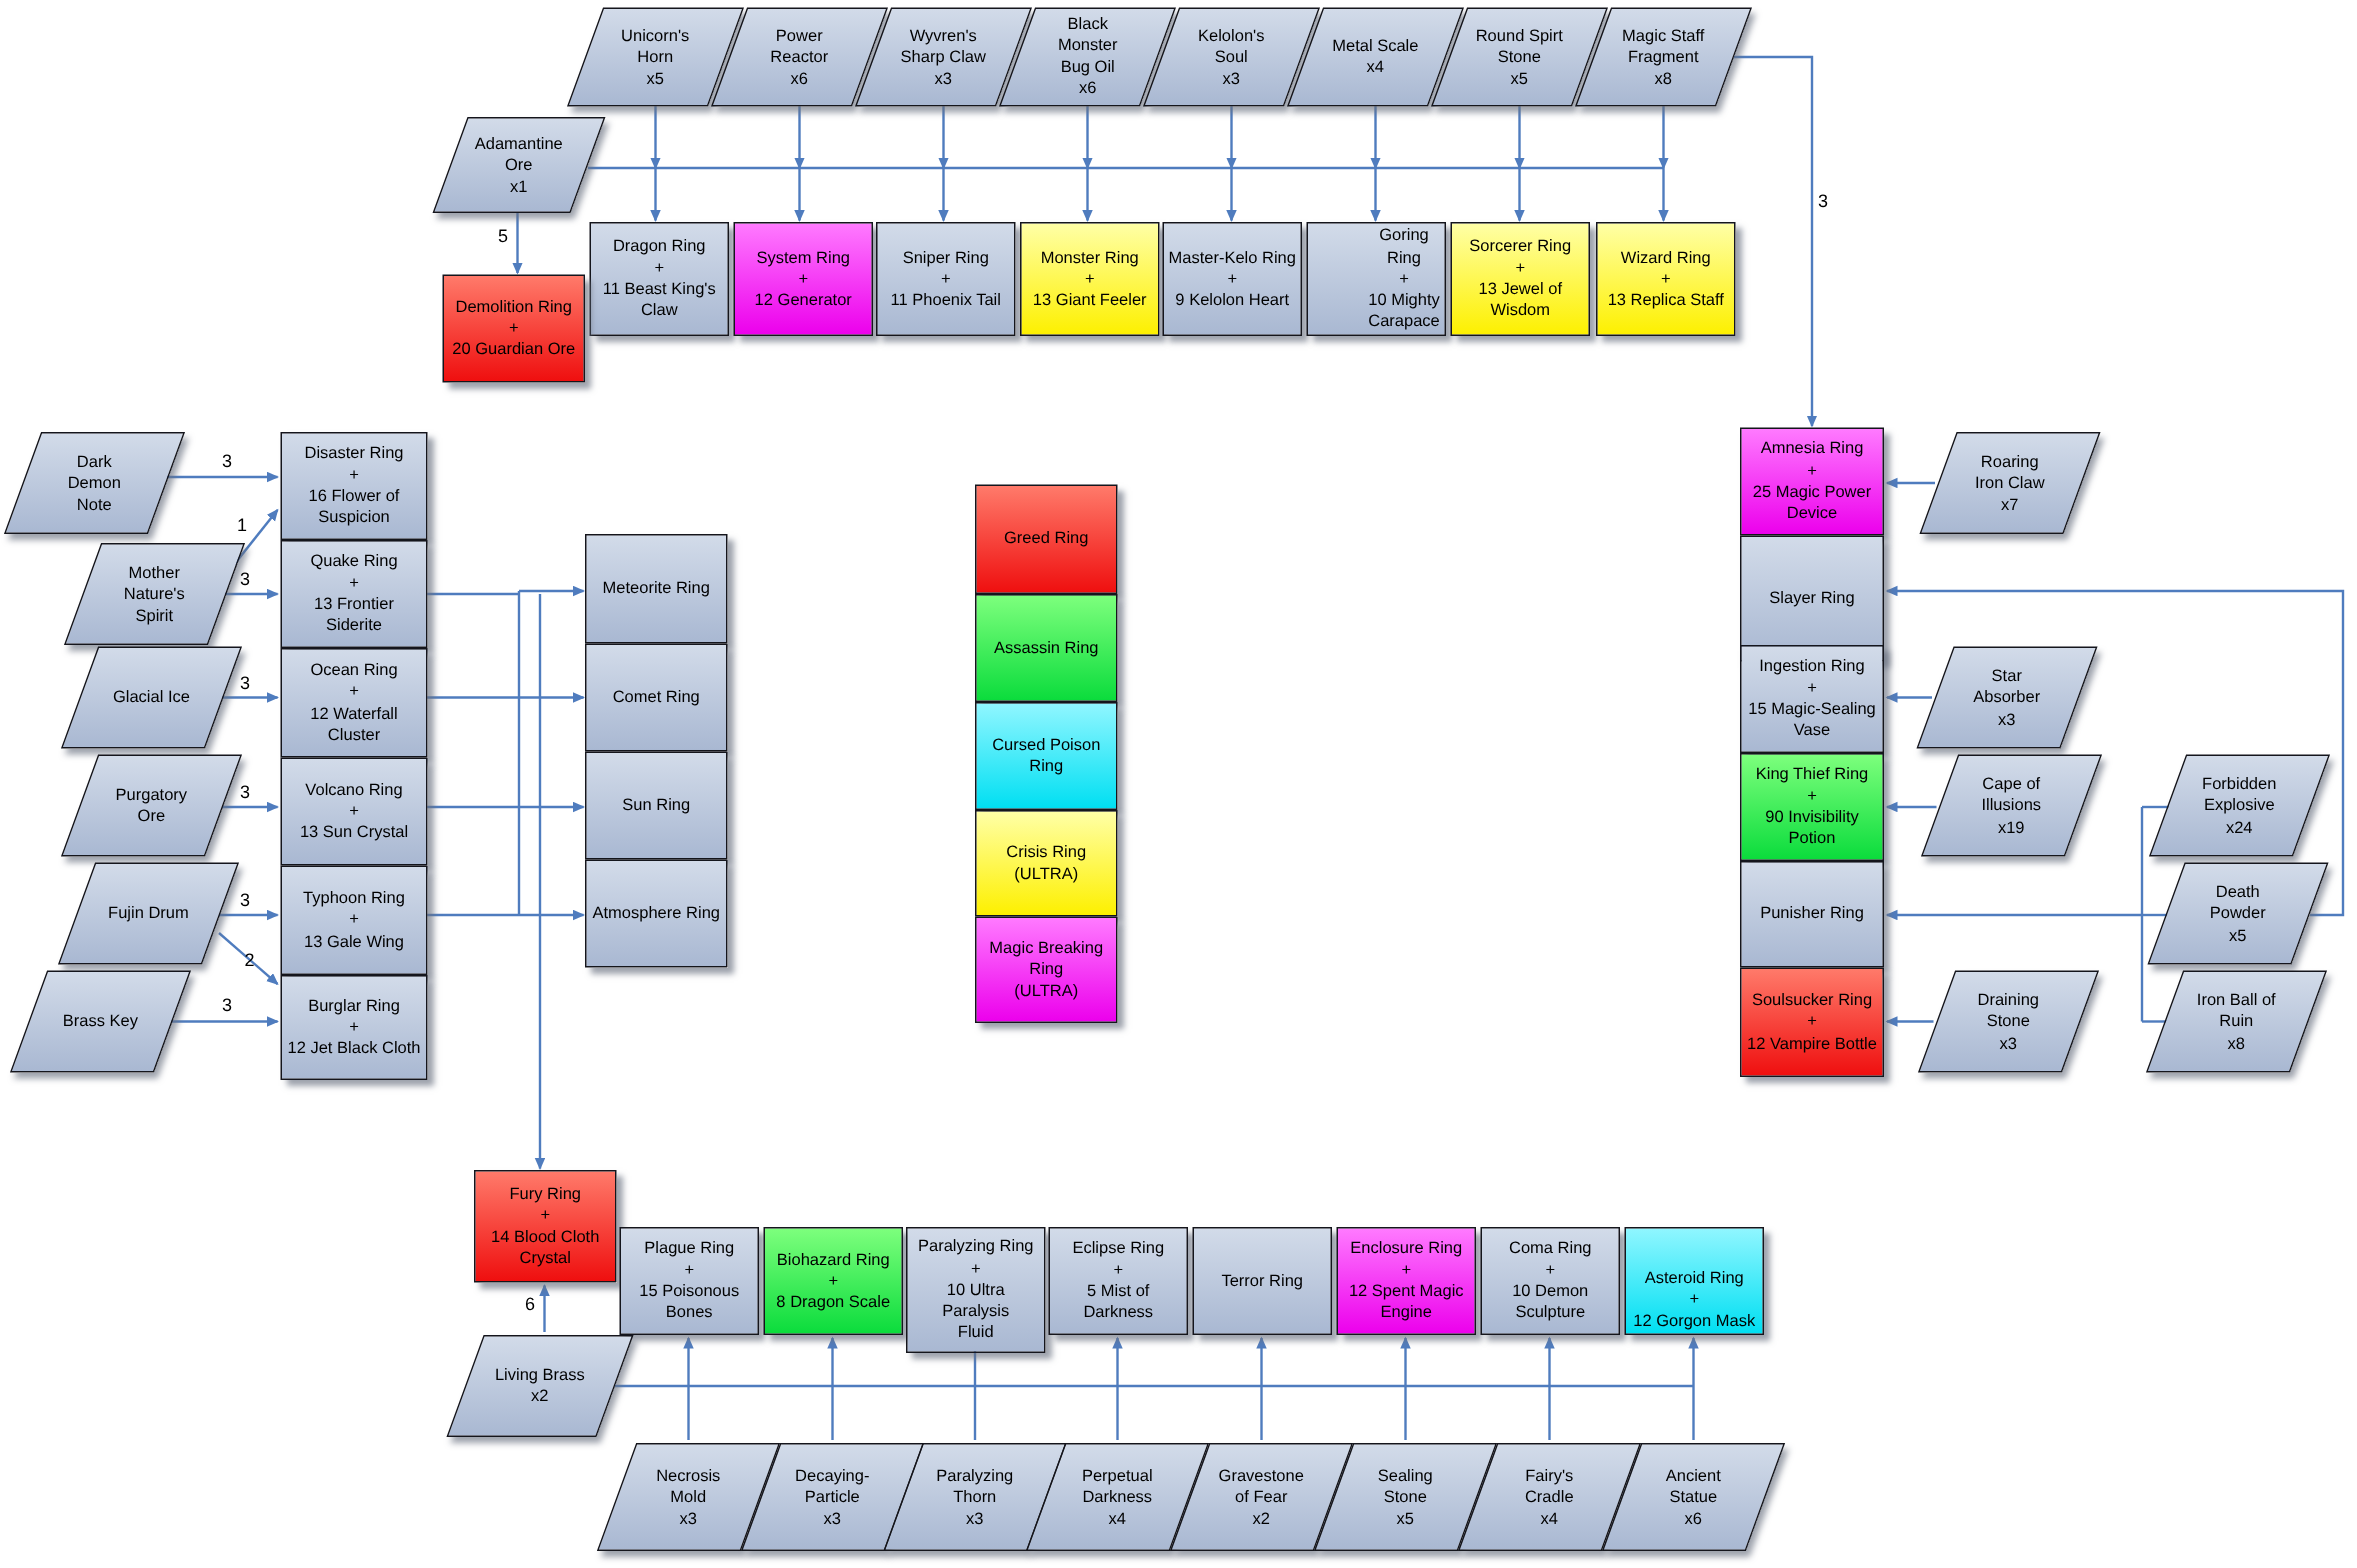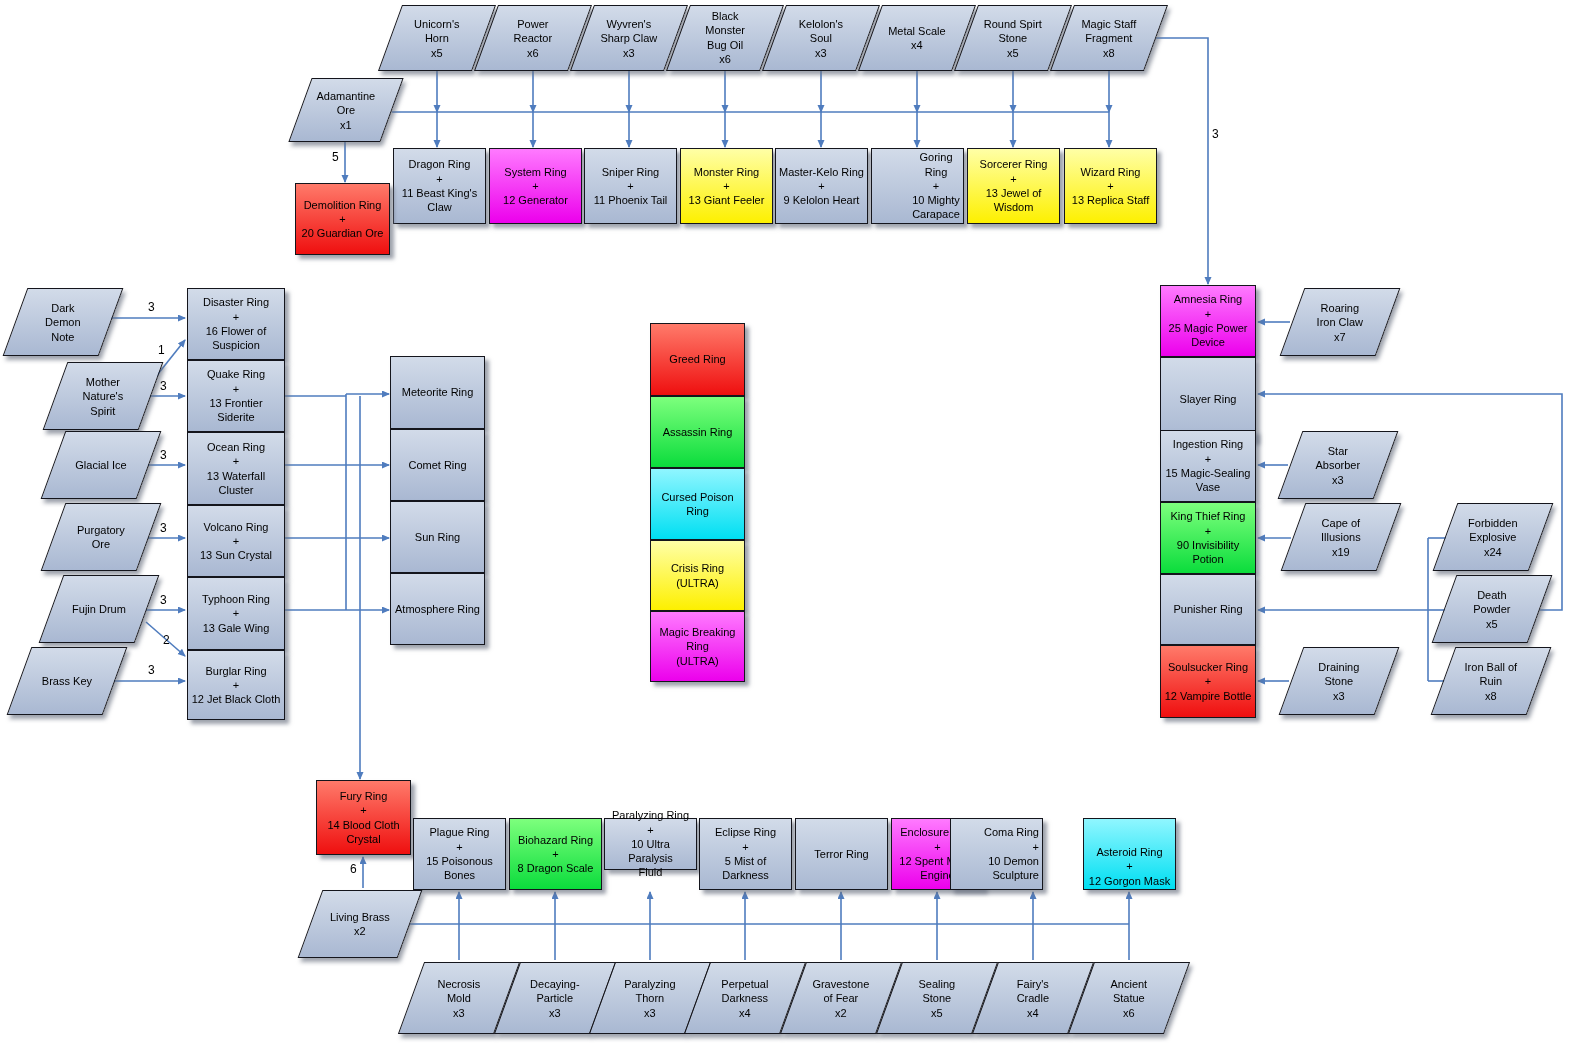--- a/index.html
+++ b/index.html
@@ -212,21 +212,21 @@
       </div>
       <div class="node ring" style="left: 187px; top: 360px; width: 98px; height: 72px; background: linear-gradient(rgb(210, 219, 233), rgb(169, 184, 210));">
         <div class="label">Quake Ring
 +
 13 Frontier
 Siderite</div>
       </div>
       <div class="node ring" style="left: 187px; top: 432px; width: 98px; height: 73px; background: linear-gradient(rgb(210, 219, 233), rgb(169, 184, 210));">
         <div class="label">Ocean Ring
 +
-13 Waterfall
+12 Waterfall
 Cluster</div>
       </div>
       <div class="node ring" style="left: 187px; top: 505px; width: 98px; height: 72px; background: linear-gradient(rgb(210, 219, 233), rgb(169, 184, 210));">
         <div class="label">Volcano Ring
 +
 13 Sun Crystal</div>
       </div>
       <div class="node ring" style="left: 187px; top: 577px; width: 98px; height: 73px; background: linear-gradient(rgb(210, 219, 233), rgb(169, 184, 210));">
         <div class="label">Typhoon Ring
 +
@@ -342,42 +342,42 @@
         <div class="label">Plague Ring
 +
 15 Poisonous
 Bones</div>
       </div>
       <div class="node ring" style="left: 509px; top: 818px; width: 93px; height: 72px; background: linear-gradient(rgb(125, 255, 125), rgb(11, 220, 60));">
         <div class="label">Biohazard Ring
 +
 8 Dragon Scale</div>
       </div>
-      <div class="node ring" style="left: 604px; top: 818px; width: 93px; height: 52px; background: linear-gradient(rgb(210, 219, 233), rgb(169, 184, 210));">
+      <div class="node ring" style="left: 604px; top: 818px; width: 93px; height: 84px; background: linear-gradient(rgb(210, 219, 233), rgb(169, 184, 210));">
         <div class="label">Paralyzing Ring
 +
 10 Ultra Paralysis
 Fluid</div>
       </div>
       <div class="node ring" style="left: 699px; top: 818px; width: 93px; height: 72px; background: linear-gradient(rgb(210, 219, 233), rgb(169, 184, 210));">
         <div class="label">Eclipse Ring
 +
 5 Mist of
 Darkness</div>
       </div>
       <div class="node ring" style="left: 795px; top: 818px; width: 93px; height: 72px; background: linear-gradient(rgb(210, 219, 233), rgb(169, 184, 210));">
         <div class="label">Terror Ring</div>
       </div>
       <div class="node ring" style="left: 891px; top: 818px; width: 93px; height: 72px; background: linear-gradient(rgb(255, 122, 255), rgb(236, 0, 236));">
         <div class="label">Enclosure Ring
 +
 12 Spent Magic
 Engine</div>
       </div>
-      <div class="node ring" style="left: 950px; top: 818px; width: 93px; height: 72px; background: linear-gradient(rgb(210, 219, 233), rgb(169, 184, 210)); text-align: right;">
+      <div class="node ring" style="left: 987px; top: 818px; width: 93px; height: 72px; background: linear-gradient(rgb(210, 219, 233), rgb(169, 184, 210));">
         <div class="label">Coma Ring
 +
 10 Demon
 Sculpture</div>
       </div>
       <div class="node ring" style="left: 1083px; top: 818px; width: 93px; height: 72px; background: linear-gradient(rgb(144, 246, 255), rgb(0, 223, 242)); align-items: flex-end;">
         <div class="label">Asteroid Ring
 +
 12 Gorgon Mask</div>
       </div>

